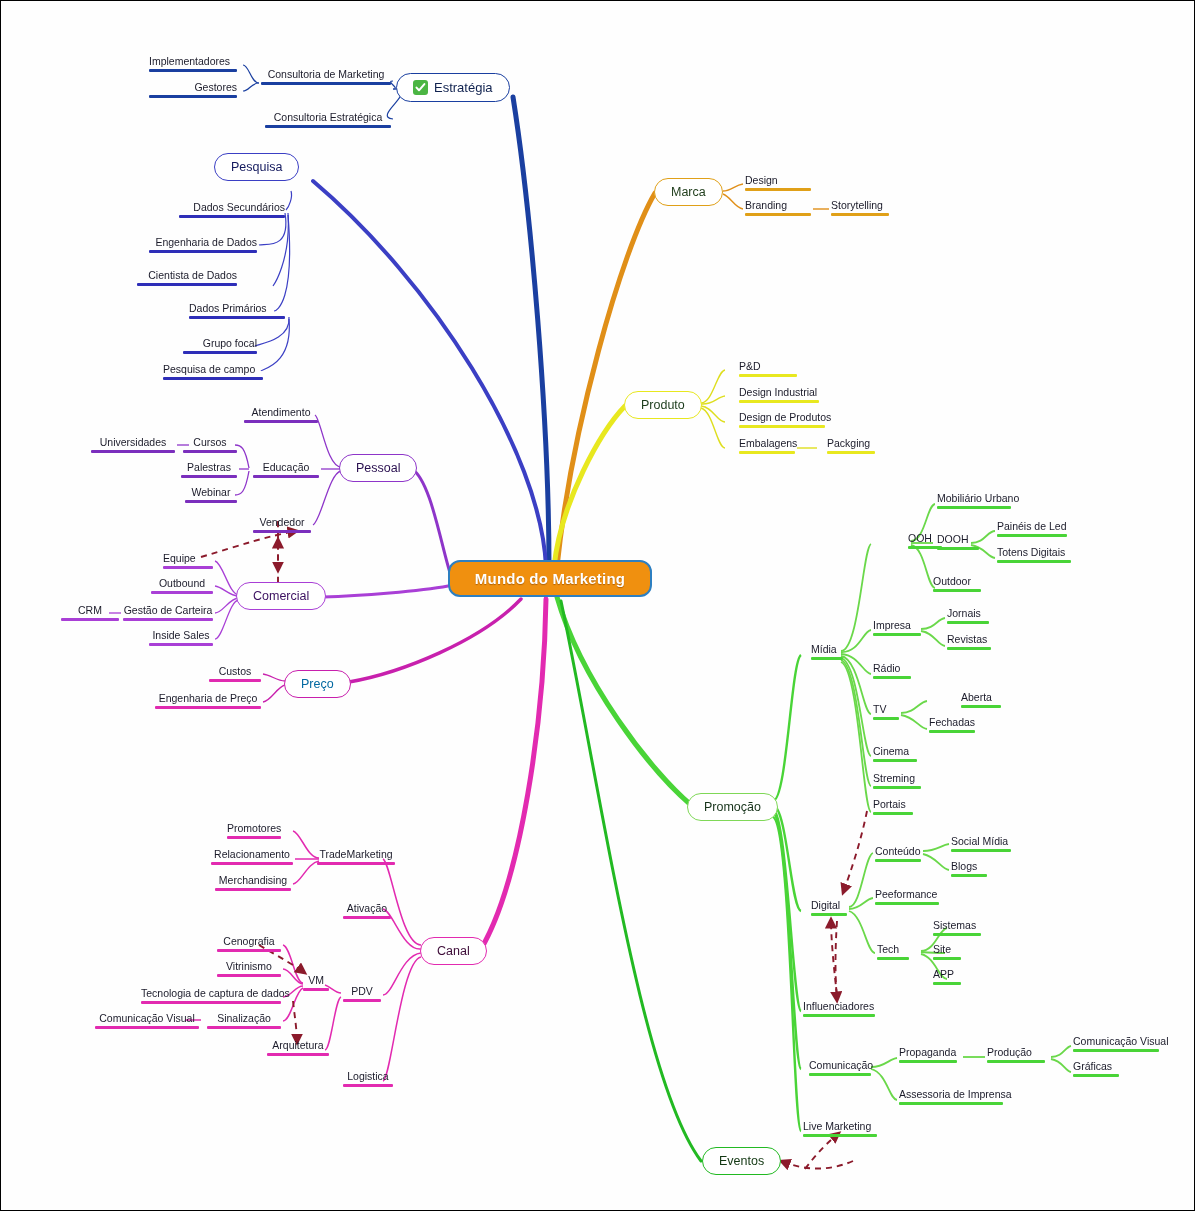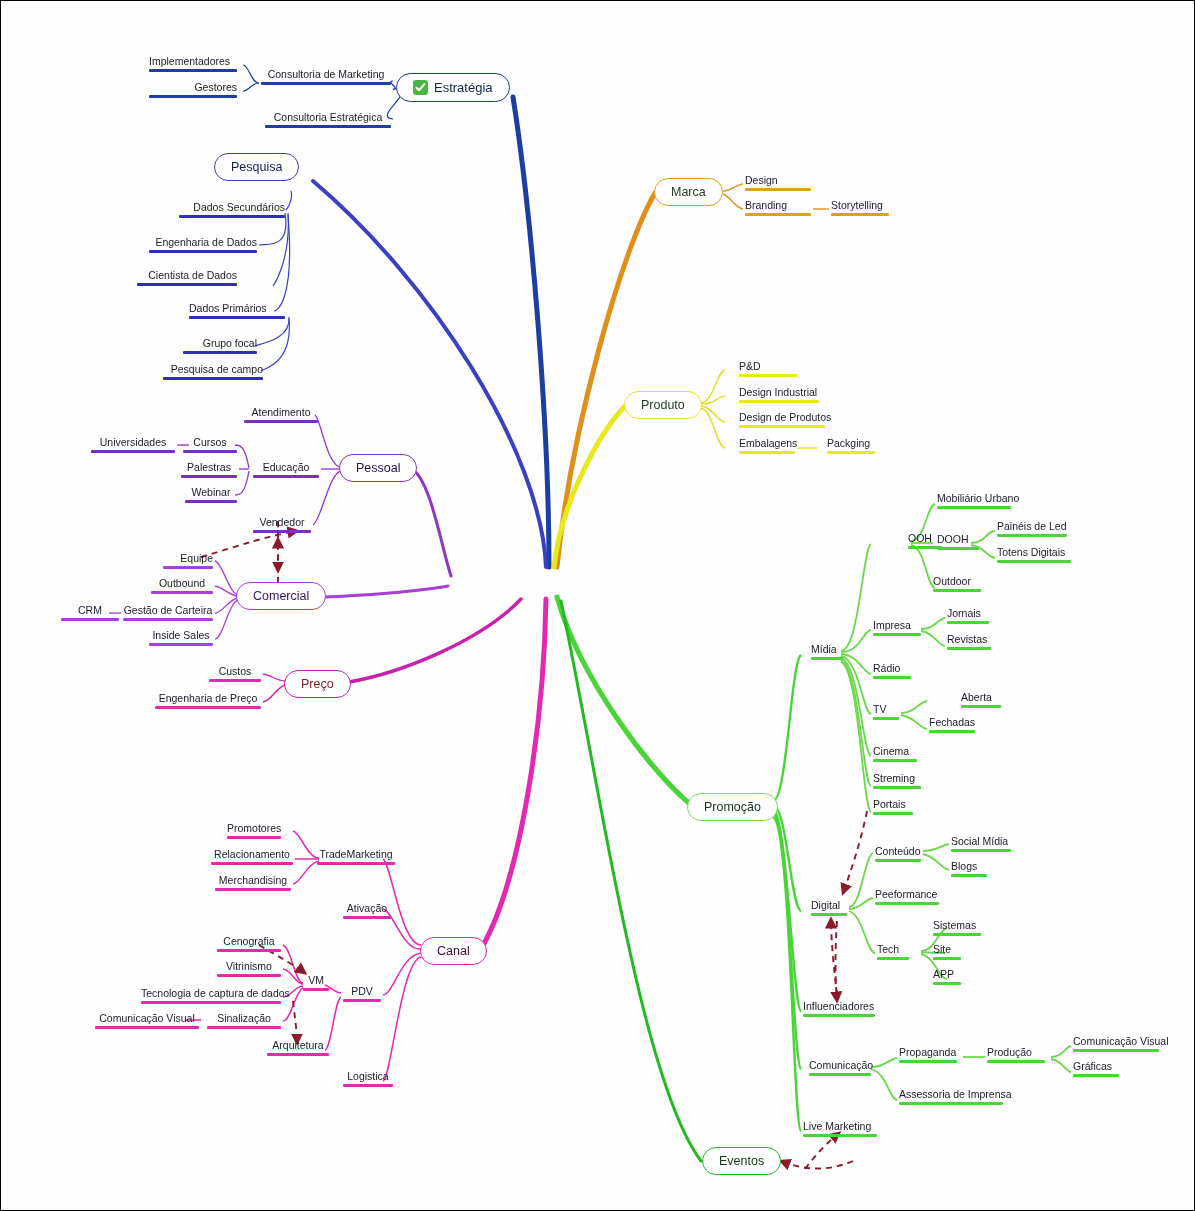--- a/index.html
+++ b/index.html
@@ -246,21 +246,21 @@
   </div>
 
   <div class="node" style="left:338px;top:453px;border-color:#8e35c9;color:#2a1050;">
     <span>Pessoal</span>
   </div>
 
   <div class="node" style="left:235px;top:581px;border-color:#a93fd6;color:#3b1060;">
     <span>Comercial</span>
   </div>
 
-  <div class="node" style="left:283px;top:669px;border-color:#c820ad;color:#7f1d1d;">
+  <div class="node" style="left:283px;top:669px;border-color:#c820ad;color:#0369a1;">
     <span>Preço</span>
   </div>
 
   <div class="node" style="left:419px;top:936px;border-color:#e22ab0;color:#3d0c38;">
     <span>Canal</span>
   </div>
 
   <div class="node" style="left:653px;top:177px;border-color:#e0a018;color:#23401f;">
     <span>Marca</span>
   </div>
@@ -270,20 +270,23 @@
   </div>
 
   <div class="node" style="left:686px;top:792px;border-color:#7fd857;color:#16331a;">
     <span>Promoção</span>
   </div>
 
   <div class="node" style="left:701px;top:1146px;border-color:#22b922;color:#123712;">
     <span>Eventos</span>
   </div>
 
+  <div id="center">
+    <span class="ctext">Mundo do Marketing</span>
+  </div>
 
   <div class="leaf" style="left:146px;top:54px;width:92px;">
     <span class="txt">Implementadores</span>
     <span class="bar" style="background:#1a3fa0;"></span>
   </div>
   <div class="leaf" style="left:146px;top:80px;width:92px;text-align:right;">
     <span class="txt">Gestores</span>
     <span class="bar" style="background:#1a3fa0;"></span>
   </div>
   <div class="leaf" style="left:258px;top:67px;width:134px;text-align:center;">
@@ -308,21 +311,21 @@
     <span class="bar" style="background:#2e2eb8;"></span>
   </div>
   <div class="leaf" style="left:186px;top:301px;width:100px;text-align:left;">
     <span class="txt">Dados Primários</span>
     <span class="bar" style="background:#2e2eb8;"></span>
   </div>
   <div class="leaf" style="left:180px;top:336px;width:78px;text-align:right;">
     <span class="txt">Grupo focal</span>
     <span class="bar" style="background:#2e2eb8;"></span>
   </div>
-  <div class="leaf" style="left:160px;top:362px;width:104px;text-align:right;">
+  <div class="leaf" style="left:160px;top:362px;width:104px;">
     <span class="txt">Pesquisa de campo</span>
     <span class="bar" style="background:#2e2eb8;"></span>
   </div>
 
   <div class="leaf" style="left:241px;top:405px;width:78px;text-align:center;">
     <span class="txt">Atendimento</span>
     <span class="bar" style="background:#7b2fbd;"></span>
   </div>
   <div class="leaf" style="left:88px;top:435px;width:88px;text-align:center;">
     <span class="txt">Universidades</span>
@@ -342,21 +345,21 @@
   </div>
   <div class="leaf" style="left:250px;top:460px;width:70px;text-align:center;">
     <span class="txt">Educação</span>
     <span class="bar" style="background:#7b2fbd;"></span>
   </div>
   <div class="leaf" style="left:250px;top:515px;width:62px;text-align:center;">
     <span class="txt">Vendedor</span>
     <span class="bar" style="background:#7b2fbd;"></span>
   </div>
 
-  <div class="leaf" style="left:160px;top:551px;width:54px;text-align:right;">
+  <div class="leaf" style="left:160px;top:551px;width:54px;text-align:left;">
     <span class="txt">Equipe</span>
     <span class="bar" style="background:#a93fd6;"></span>
   </div>
   <div class="leaf" style="left:148px;top:576px;width:66px;text-align:center;">
     <span class="txt">Outbound</span>
     <span class="bar" style="background:#a93fd6;"></span>
   </div>
   <div class="leaf" style="left:58px;top:603px;width:62px;text-align:center;">
     <span class="txt">CRM</span>
     <span class="bar" style="background:#a93fd6;"></span>

